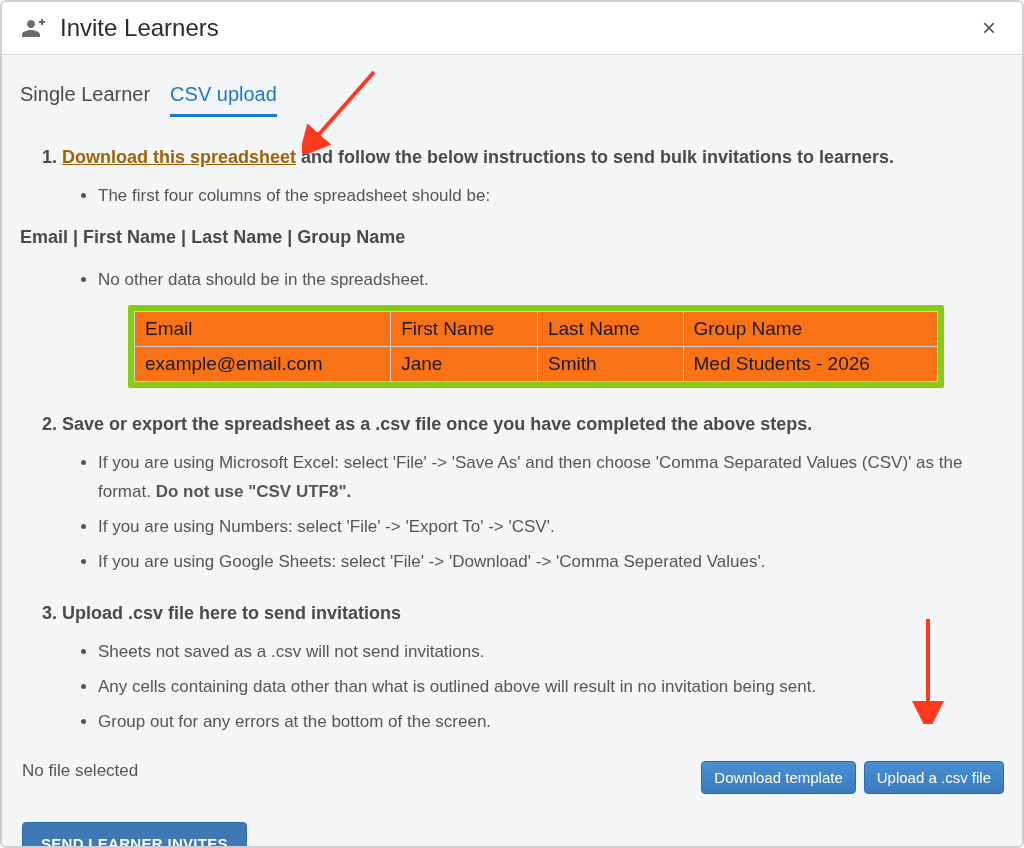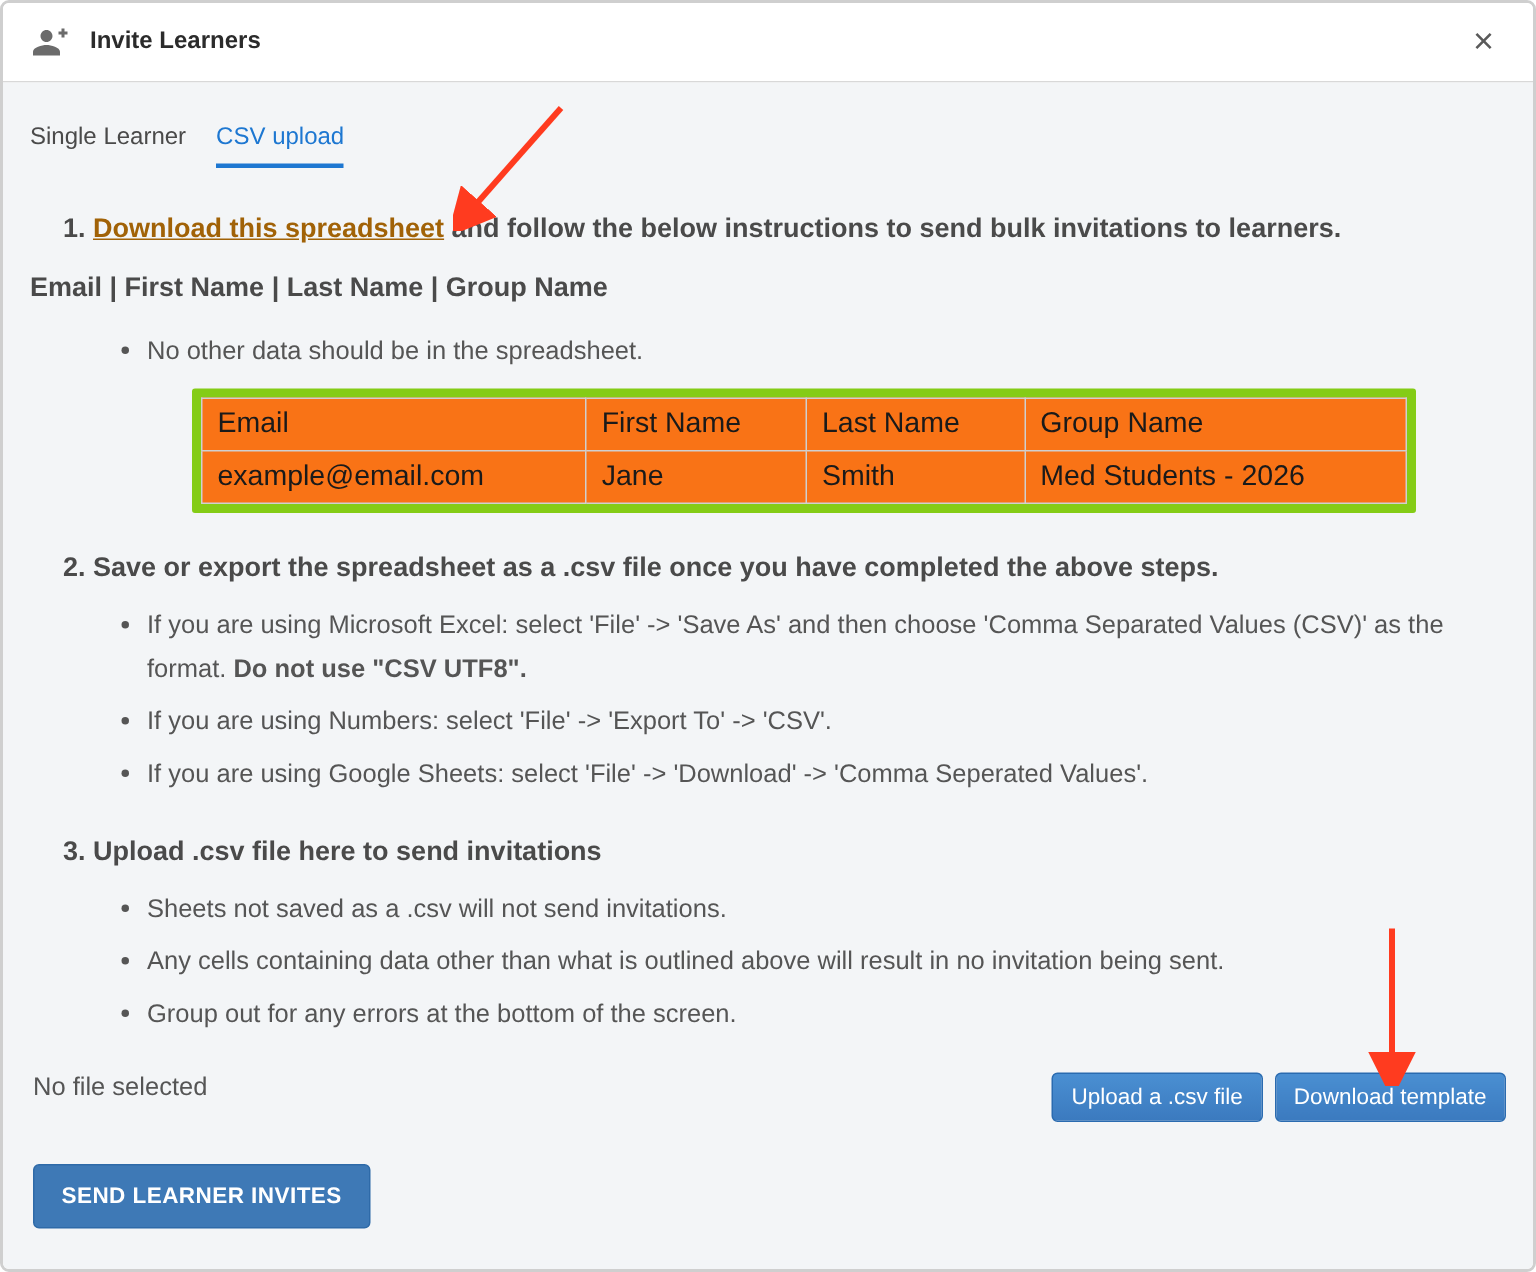--- a/index.html
+++ b/index.html
@@ -24,22 +24,22 @@
       border-bottom: 1px solid #d8d8d8;
       background: #fff;
     }
     .header-icon {
       width: 24px;
       height: 24px;
       margin-right: 14px;
       position: relative;
     }
     .modal-title {
-      font-size: 16px;
-      font-weight: 700;
+      font-size: 24px;
+      font-weight: 400;
       color: #2b2b2b;
       flex: 1;
     }
     .close-btn {
       font-size: 24px;
       color: #5a5a5a;
       cursor: pointer;
       padding: 0 6px;
       font-weight: 400;
     }
@@ -49,21 +49,21 @@
       height: calc(100% - 52px);
     }
     .tabs {
       display: flex;
       gap: 20px;
       padding-top: 28px;
       padding-bottom: 4px;
       margin-bottom: 24px;
     }
     .tab {
-      font-size: 16px;
+      font-size: 20px;
       color: #4a4a4a;
       padding-bottom: 8px;
       cursor: pointer;
     }
     .tab.active {
       color: #1d77d1;
       border-bottom: 3px solid #1d77d1;
     }
     .step-heading {
       font-size: 18px;
@@ -192,20 +192,23 @@
 
   <div class="tabs">
     <div class="tab">Single Learner</div>
     <div class="tab active">CSV upload</div>
   </div>
 
   <div class="step1">
     <div class="step-heading">
       <span>1. </span><a class="link">Download this spreadsheet</a><span> and follow the below instructions to send bulk invitations to learners.</span>
     </div>
+    <ul class="bullets">
+      <li>The first four columns of the spreadsheet should be:</li>
+    </ul>
     <div class="columns-line">Email | First Name | Last Name | Group Name</div>
     <ul class="bullets">
       <li>No other data should be in the spreadsheet.</li>
     </ul>
 
     <div class="example-table-wrap">
       <table class="example">
         <tbody>
             <tr>
           <th>Email</th>
@@ -237,22 +240,22 @@
     <div class="step-heading">3. Upload .csv file here to send invitations</div>
     <ul class="bullets">
       <li>Sheets not saved as a .csv will not send invitations.</li>
       <li>Any cells containing data other than what is outlined above will result in no invitation being sent.</li>
       <li>Group out for any errors at the bottom of the screen.</li>
     </ul>
   </div>
 
   <div class="file-row">
     <span class="file-status">No file selected</span>
+    <button class="btn">Download template</button>
     <button class="btn">Upload a .csv file</button>
-    <button class="btn">Download template</button>
   </div>
 
   <div class="footer-row">
     <button class="btn-primary">SEND LEARNER INVITES</button>
   </div>
 
 </div>
 
 <svg class="arrow arrow1" viewBox="0 0 80 90">
   <defs>

